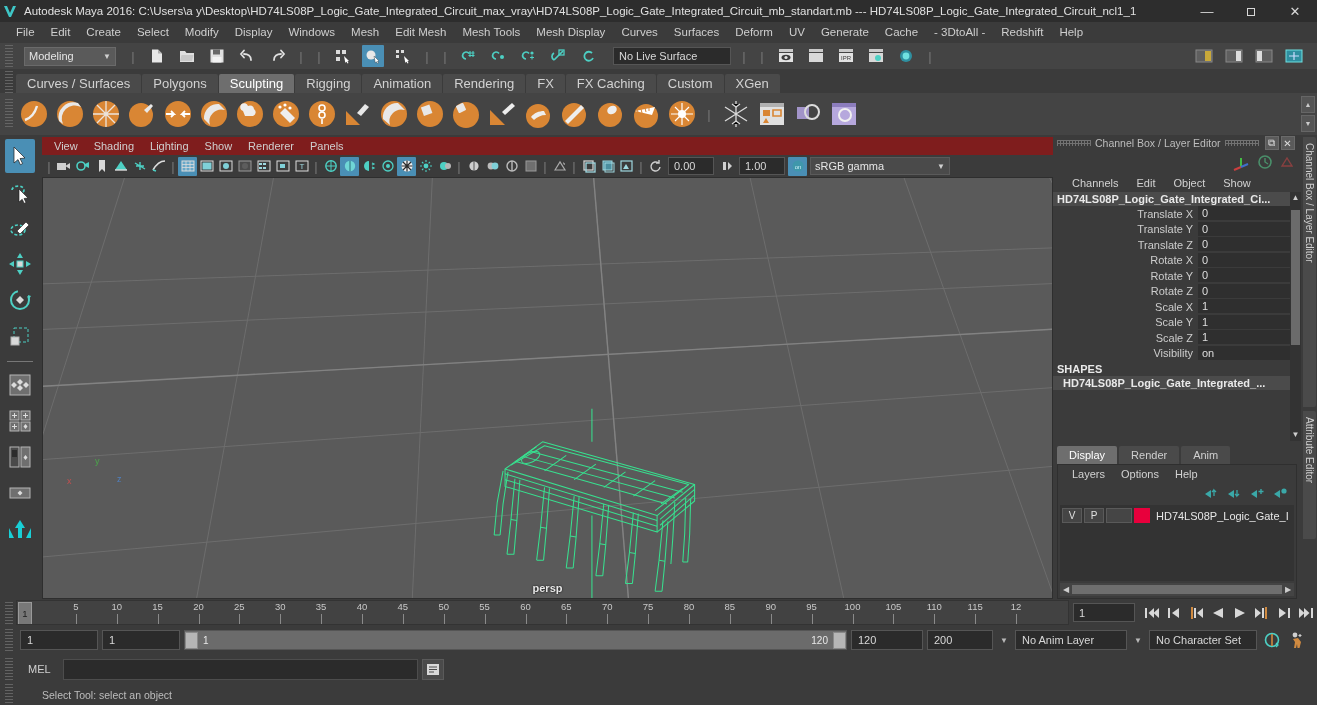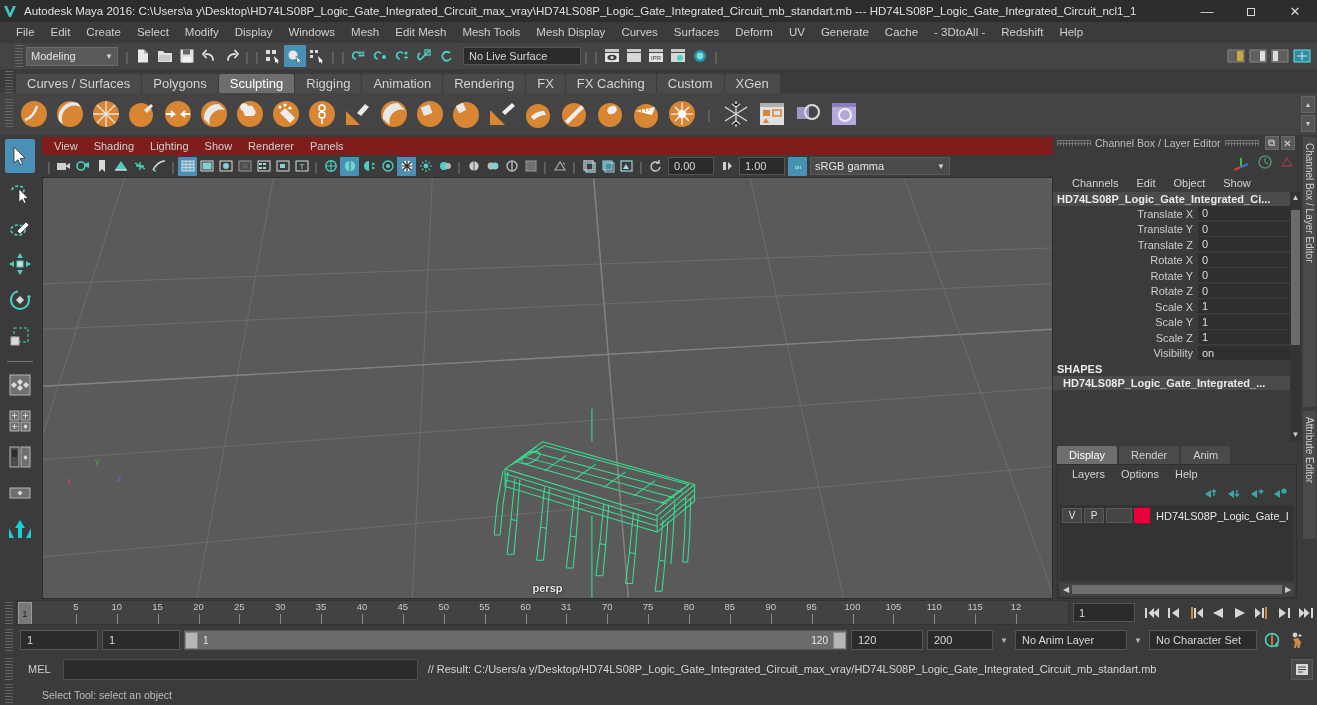--- a/index.html
+++ b/index.html
@@ -19,21 +19,21 @@
      color:#d8d8d8; font-size:13px; }
 
   
   .menubar { height:21px; background:#3b3b3b; display:flex; align-items:center;
      flex:0 0 21px; padding-left:8px; }
   .menuitem { padding:0 8px; height:21px; line-height:21px; font-size:11.5px; color:#cfcfcf;
      white-space:nowrap; }
 
   
   .statusbar { height:26px; background:#444; display:flex; align-items:center;
-     flex:0 0 26px; gap:0px; padding-left:12px; }
+     flex:0 0 26px; gap:8px; padding-left:2px; }
   .grip { width:8px; height:22px; background:
      repeating-linear-gradient(to bottom,#6d6d6d 0 1px,transparent 1px 3px);
      margin:0 3px; opacity:.8;}
   .combo { height:19px; background:#5a5a5a; border:1px solid #6a6a6a; display:flex;
      align-items:center; padding:0 4px; color:#e5e5e5; font-size:11px; position:relative;}
   .combo .cb-arrow { margin-left:auto; padding-left:6px; font-size:8px; color:#d0d0d0;}
   .sepdot { width:6px; height:16px; margin:0 2px; color:#777; font-size:13px;
      display:flex;align-items:center;justify-content:center;}
   .ib { width:22px; height:22px; display:flex; align-items:center; justify-content:center;
      border-radius:1px; }
@@ -1118,21 +1118,21 @@
       <div class="ticklbl" style="left: 345.002px;">40</div>
       <div class="tick" style="left: 385.878px;"></div>
       <div class="ticklbl" style="left: 385.878px;">45</div>
       <div class="tick" style="left: 426.753px;"></div>
       <div class="ticklbl" style="left: 426.753px;">50</div>
       <div class="tick" style="left: 467.628px;"></div>
       <div class="ticklbl" style="left: 467.628px;">55</div>
       <div class="tick" style="left: 508.504px;"></div>
       <div class="ticklbl" style="left: 508.504px;">60</div>
       <div class="tick" style="left: 549.379px;"></div>
-      <div class="ticklbl" style="left: 549.379px;">31</div>
+      <div class="ticklbl" style="left: 549.379px;">65</div>
       <div class="tick" style="left: 590.254px;"></div>
       <div class="ticklbl" style="left: 590.254px;">70</div>
       <div class="tick" style="left: 631.13px;"></div>
       <div class="ticklbl" style="left: 631.13px;">75</div>
       <div class="tick" style="left: 672.005px;"></div>
       <div class="ticklbl" style="left: 672.005px;">80</div>
       <div class="tick" style="left: 712.88px;"></div>
       <div class="ticklbl" style="left: 712.88px;">85</div>
       <div class="tick" style="left: 753.756px;"></div>
       <div class="ticklbl" style="left: 753.756px;">90</div>
@@ -1235,21 +1235,20 @@
         <path d="M9 7l3 4-1.5 6h-2l-.5-4-1 4h-2L6 11 4 8z" fill="#d08a40"></path>
       </svg>
     </div>
   <div style="width:4px"></div>
 </div>
 
 <div class="melrow">
   <div class="grip"></div>
   <span class="mel-lbl">MEL</span>
   <div class="mel-input"></div>
-  <div class="mel-out">// Result: C:/Users/a y/Desktop/HD74LS08P_Logic_Gate_Integrated_Circuit_max_vray/HD74LS08P_Logic_Gate_Integrated_Circuit_mb_standart.mb</div>
   <div class="mel-btn">
     <svg width="14" height="13" viewBox="0 0 14 13">
         <rect x="1" y="1" width="12" height="11" fill="#d8d8d8"></rect>
         <path d="M3 4h8M3 6.5h8M3 9h5" stroke="#4a4a4a" stroke-width="1"></path>
       </svg>
     </div>
 </div>
 
 <div class="helprow">
   <div class="grip"></div>

